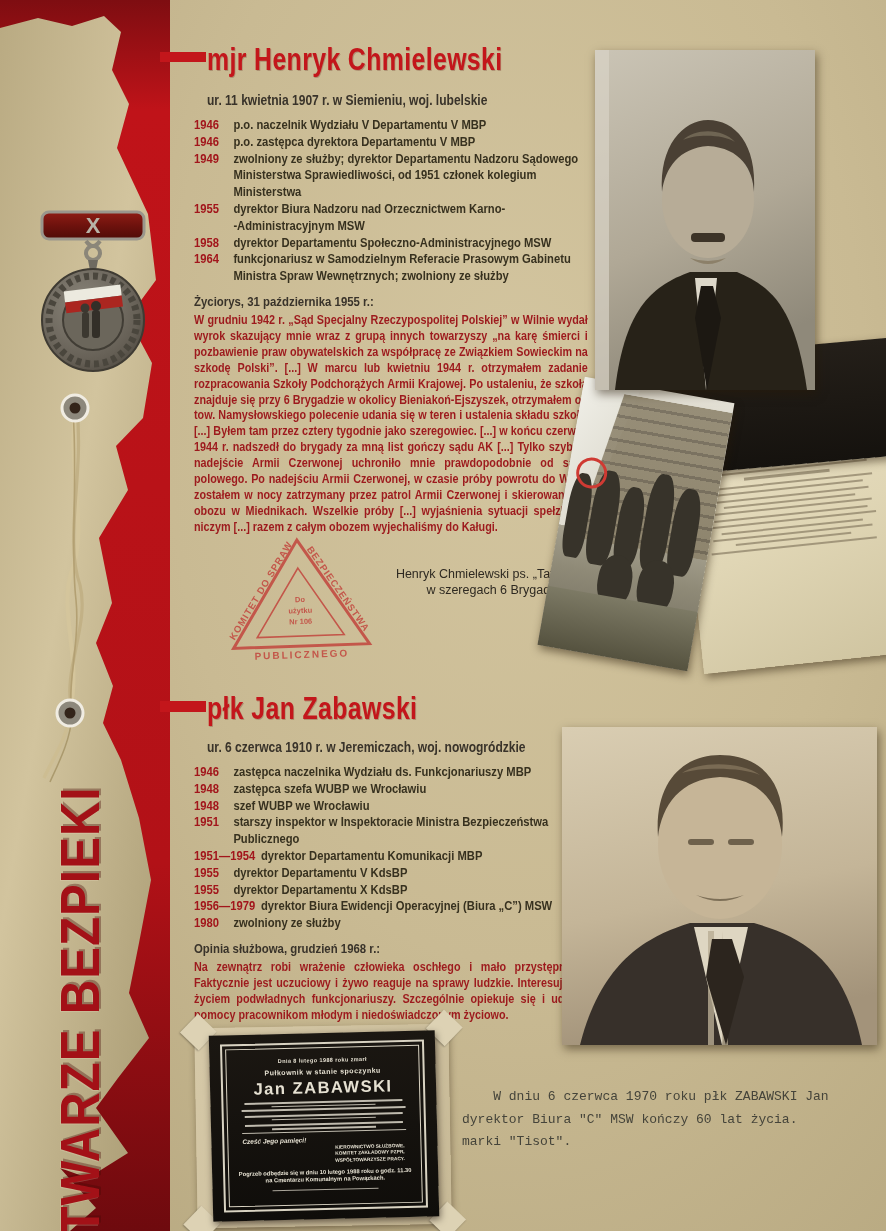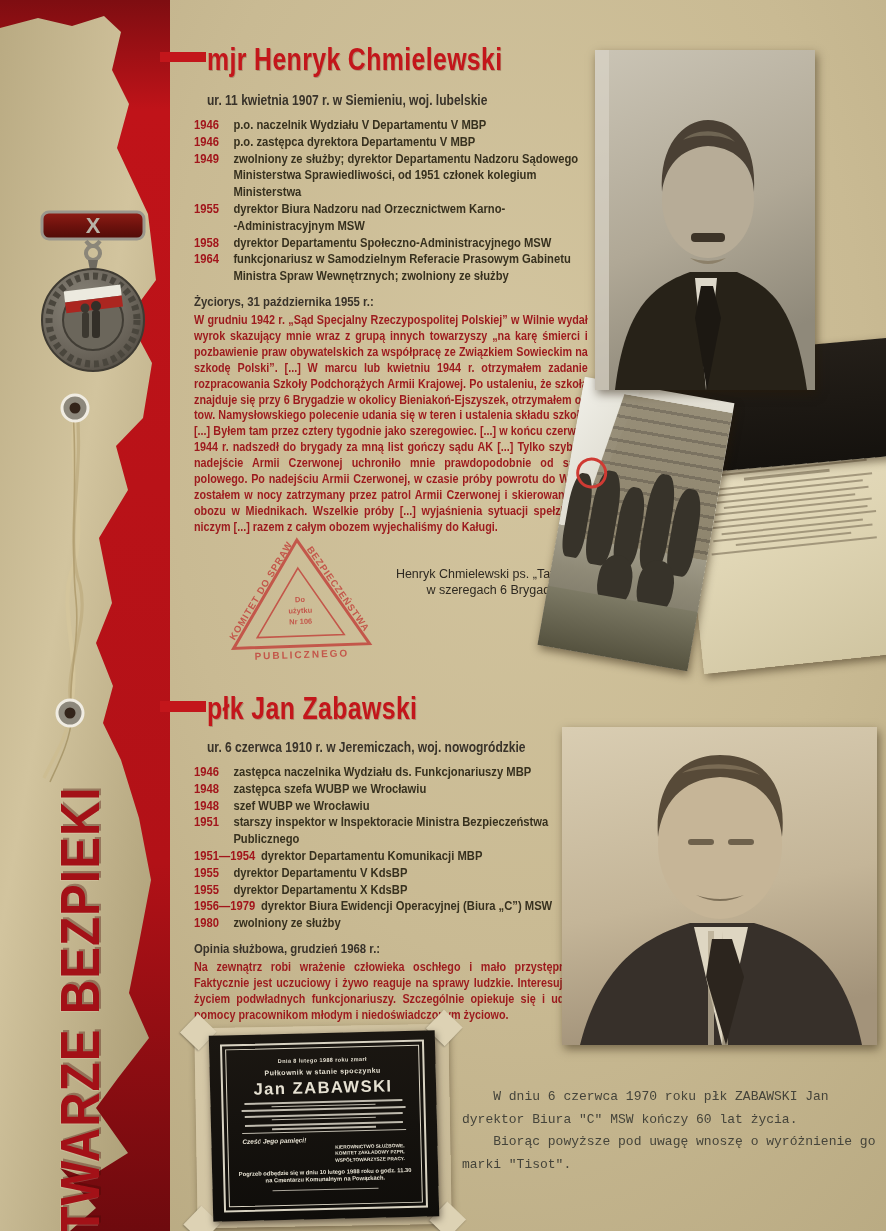--- a/index.html
+++ b/index.html
@@ -377,17 +377,16 @@
           <div>na Cmentarzu Komunalnym na Powązkach.</div>
         </div>
         <div class="ob-last"></div>
       </div>
     </div>
   </div>
 
   <div class="note">
     <div>    W dniu 6 czerwca 1970 roku płk ZABAWSKI Jan</div>
     <div>dyrektor Biura "C" MSW kończy 60 lat życia.</div>
-    <div>    Biorąc powyższe pod uwagę wnoszę o wyróżnienie go</div>
     <div>marki "Tisot".</div>
   </div>
 
 </div>
 
 </body></html>

